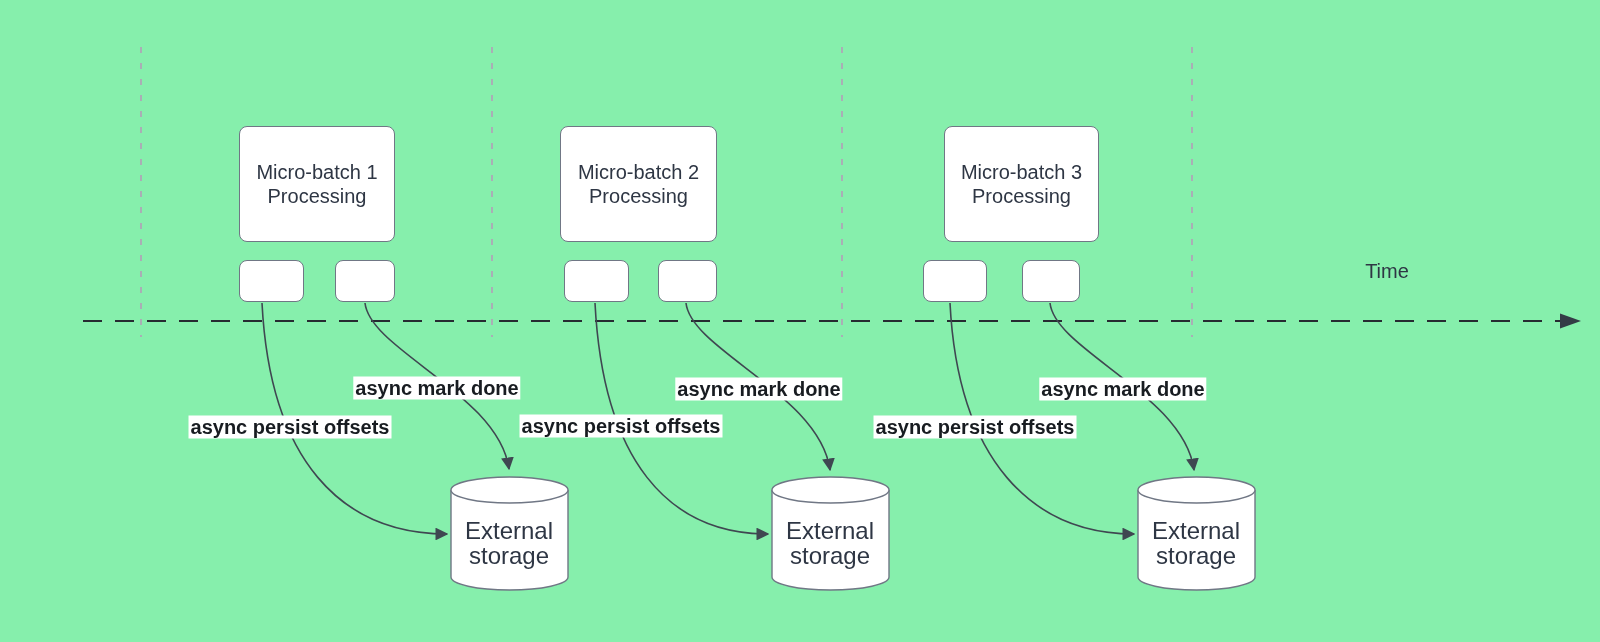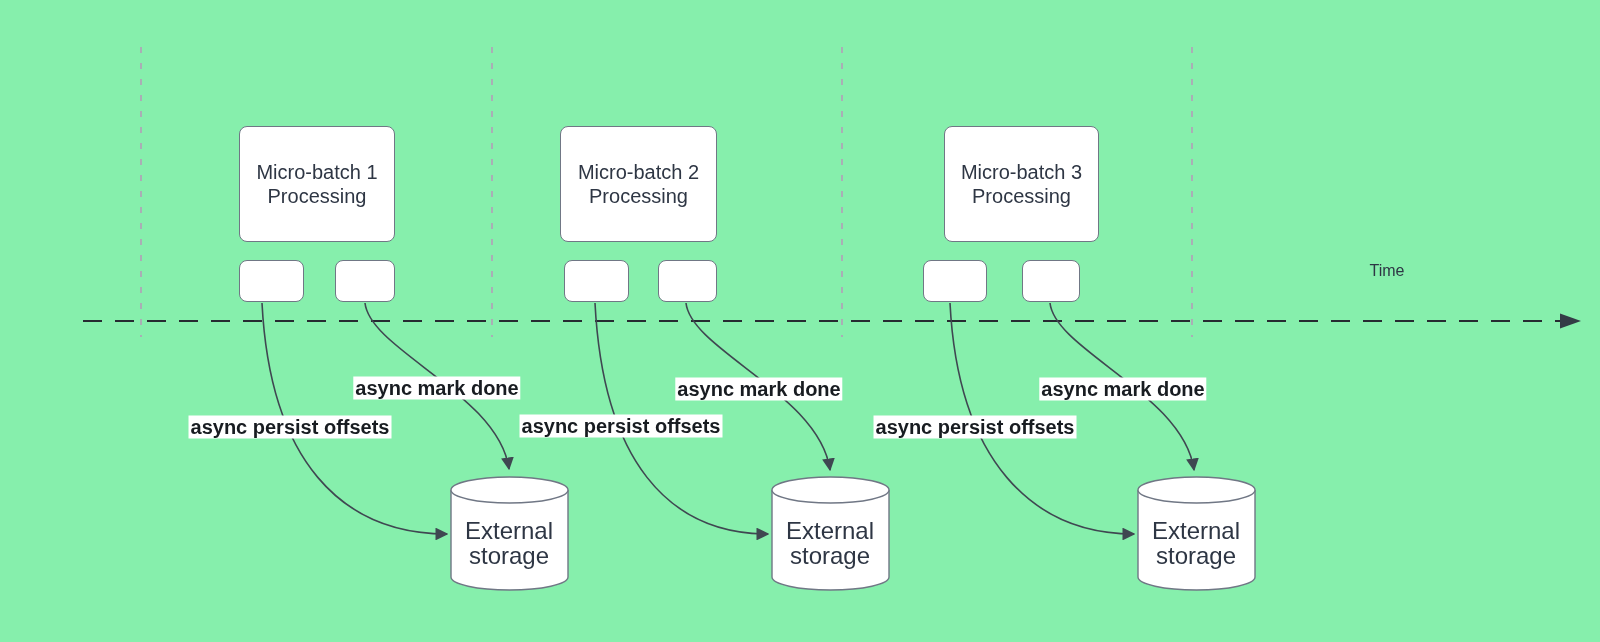--- a/index.html
+++ b/index.html
@@ -49,21 +49,21 @@
     transform: translate(-50%, -50%);
     text-align: center;
     white-space: pre-line;
     font-size: 24px;
     line-height: 25px;
     color: #2e3644;
   }
   .time-label {
     position: absolute;
     transform: translate(-50%, -50%);
-    font-size: 16px;
+    font-size: 20px;
     color: #2e3644;
   }
 </style>
 </head>
 <body>
 
 <div class="canvas">
 
   <svg class="layer" width="1600" height="642" viewBox="0 0 1600 642">
     <defs>

